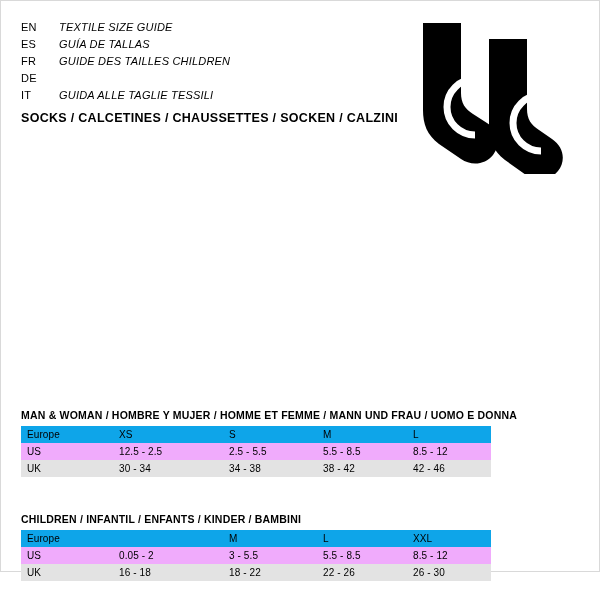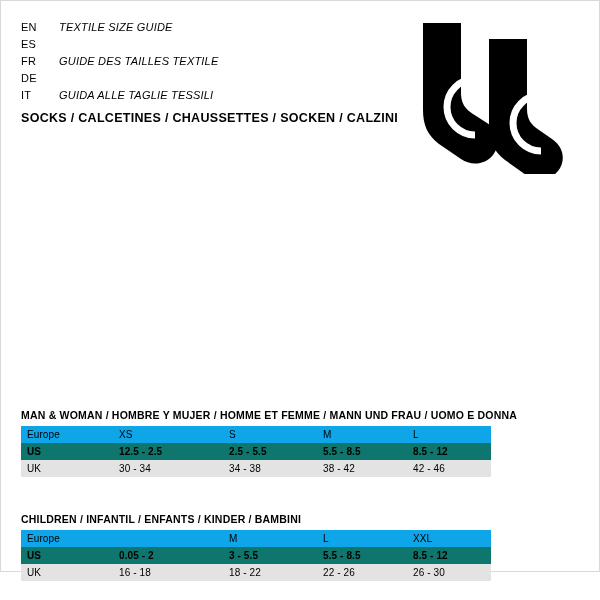--- a/index.html
+++ b/index.html
@@ -93,45 +93,45 @@
     vertical-align: middle;
     letter-spacing: 0.1px;
   }
   table.size-table tr.head td {
     background: #0ea5e9;
   }
   table.size-table tr.shaded td {
     background: #e3e3e3;
   }
   table.size-table tr.plain td {
-    background: #0f766e;
-    font-weight: bold;
+    background: #f0abfc;
   }
   table.size-table col.c0 { width: 92px; }
   table.size-table col.c1 { width: 110px; }
   table.size-table col.c2 { width: 94px; }
   table.size-table col.c3 { width: 90px; }
   table.size-table col.c4 { width: 84px; }
 </style>
 </head>
 <body>
 
 <div class="page">
 
   <div class="lang-block">
     <div class="lang-row">
       <span class="lang-code">EN</span>
       <span class="lang-text">TEXTILE SIZE GUIDE</span>
     </div>
     <div class="lang-row">
       <span class="lang-code">ES</span>
+      <span class="lang-text">GUÍA DE TALLAS</span>
     </div>
     <div class="lang-row">
       <span class="lang-code">FR</span>
-      <span class="lang-text">GUIDE DES TAILLES TEXTILE</span>
+      <span class="lang-text">GUIDE DES TAILLES CHILDREN</span>
     </div>
     <div class="lang-row">
       <span class="lang-code">DE</span>
     </div>
     <div class="lang-row">
       <span class="lang-code">IT</span>
       <span class="lang-text">GUIDA ALLE TAGLIE TESSILI</span>
     </div>
   </div>
 

